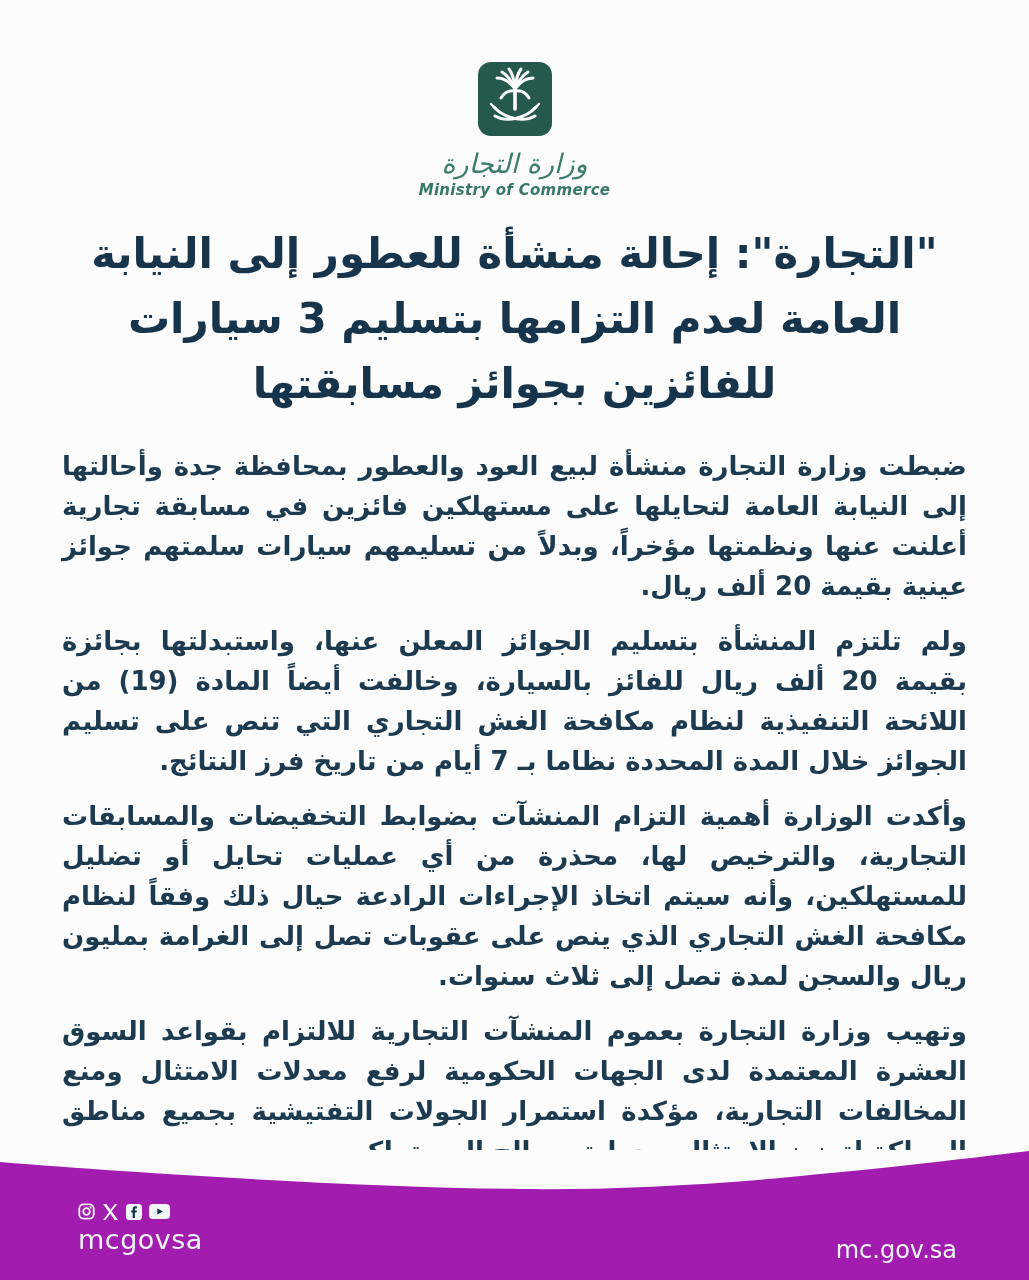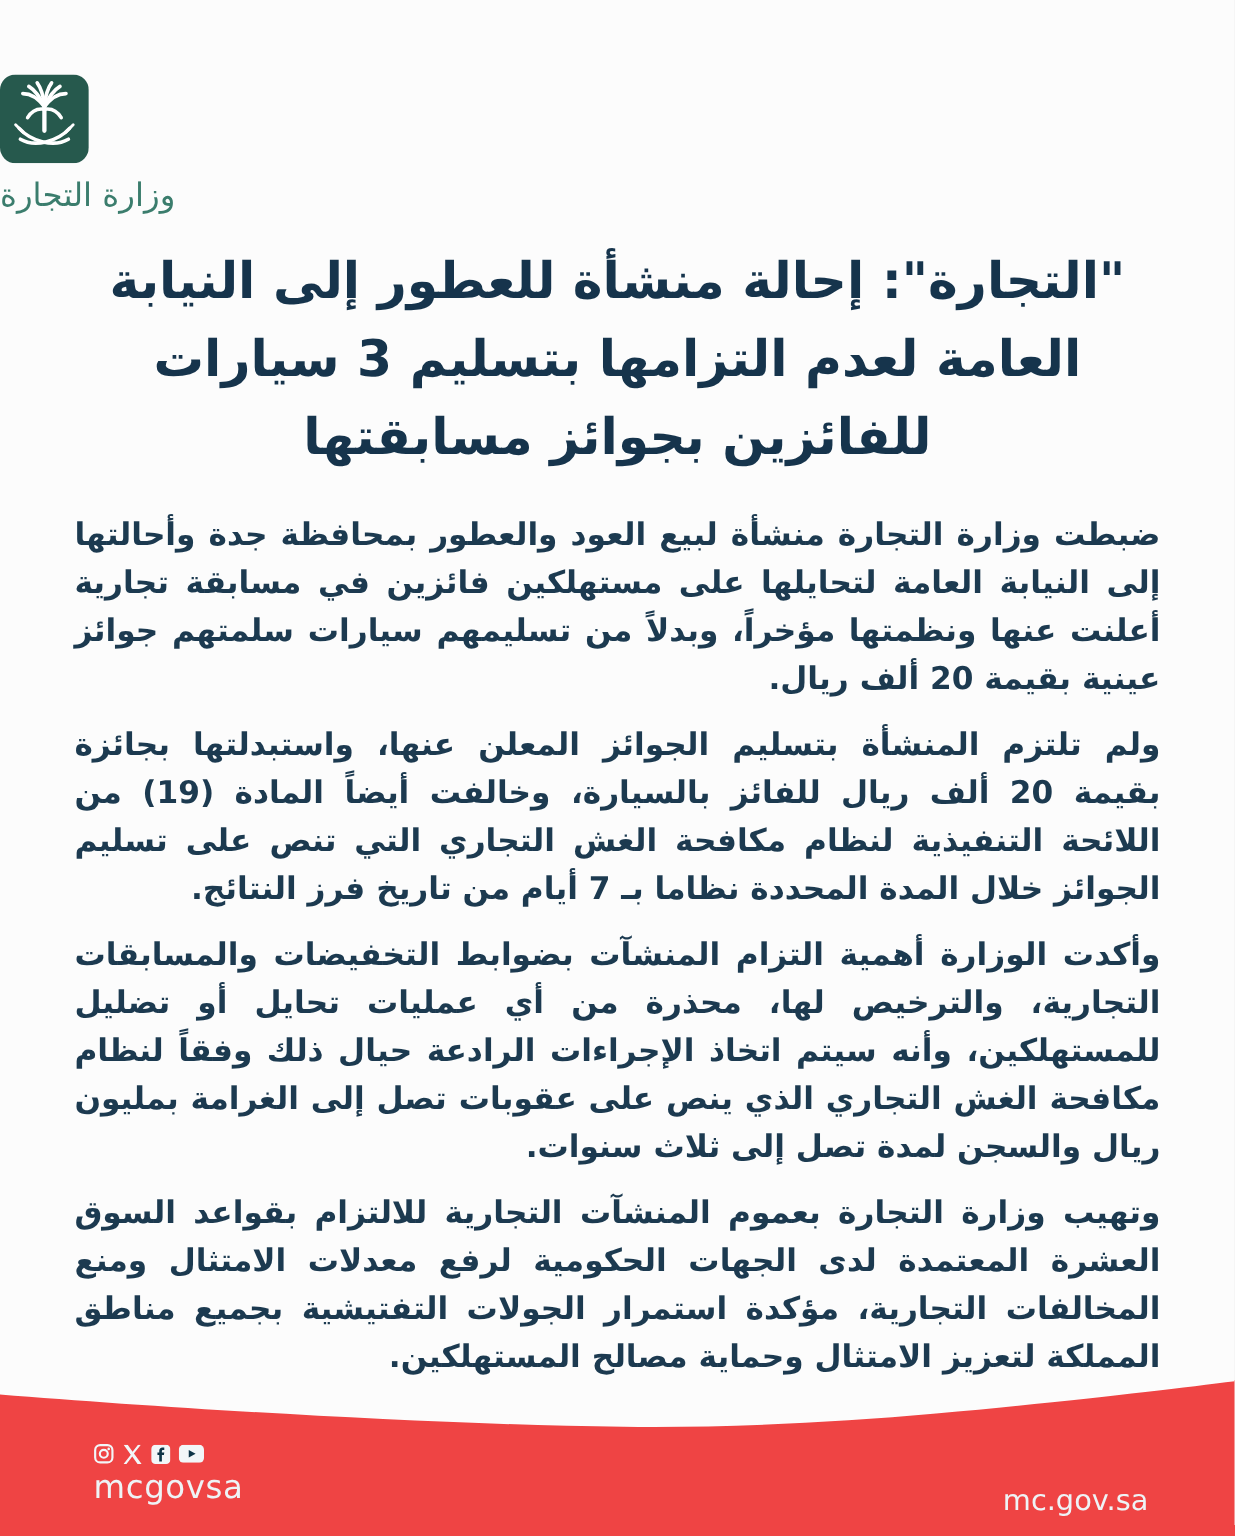--- a/index.html
+++ b/index.html
@@ -8,21 +8,21 @@
     position: relative;
     width: 1029px;
     height: 1280px;
     margin: 0 auto;
     background: #fcfcfc;
     overflow: hidden;
     font-family: "DejaVu Sans", sans-serif;
   }
 
   
-  .brand { text-align: left; padding-top: 62px; }
+  .brand { text-align: center; padding-top: 62px; font-style: italic; }
   .emblem { display: inline-block; width: 74px; height: 74px; }
   .wordmark-ar {
     margin-top: 8px;
     font-size: 27px;
     color: #3b7d6d;
     direction: rtl;
   }
   .wordmark-en {
     margin-top: 2px;
     font-size: 15px;
@@ -55,21 +55,21 @@
     -moz-text-align-last: right;
     margin-bottom: 15px;
   }
 
   
   .footer {
     position: absolute;
     left: 0; bottom: 0;
     width: 1029px;
     height: 130px;
-    background: #ef4444;
+    background: #a21caf;
   }
   .footer .wave {
     position: absolute;
     top: 0; left: 0;
     width: 1029px;
     height: 42px;
     display: block;
   }
   .social-row {
     position: absolute;
@@ -116,20 +116,21 @@
           <path d="M37 29 C43 28 48 31 51 36" stroke-width="3"></path>
           <path d="M37 28 L37 47" stroke-width="3.6"></path>
           <path d="M16 45 C26 56 45 61 57 54" stroke-width="3"></path>
           <path d="M58 45 C48 56 29 61 17 54" stroke-width="3"></path>
           <path d="M13 42 L19 48" stroke-width="2.4"></path>
           <path d="M61 42 L55 48" stroke-width="2.4"></path>
         </g>
       </svg>
     </span>
     <div class="wordmark-ar" lang="ar">وزارة التجارة</div>
+    <div class="wordmark-en">Ministry of Commerce</div>
   </header>
 
   <h1 class="headline" dir="rtl" lang="ar">"التجارة": إحالة منشأة للعطور إلى النيابة العامة لعدم التزامها بتسليم 3 سيارات للفائزين بجوائز مسابقتها</h1>
 
   <main class="bodytext">
     <p dir="rtl" lang="ar">ضبطت وزارة التجارة منشأة لبيع العود والعطور بمحافظة جدة وأحالتها إلى النيابة العامة لتحايلها على مستهلكين فائزين في مسابقة تجارية أعلنت عنها ونظمتها مؤخراً، وبدلاً من تسليمهم سيارات سلمتهم جوائز عينية بقيمة 20 ألف ريال.</p>
     <p dir="rtl" lang="ar">ولم تلتزم المنشأة بتسليم الجوائز المعلن عنها، واستبدلتها بجائزة بقيمة 20 ألف ريال للفائز بالسيارة، وخالفت أيضاً المادة (19) من اللائحة التنفيذية لنظام مكافحة الغش التجاري التي تنص على تسليم الجوائز خلال المدة المحددة نظاما بـ 7 أيام من تاريخ فرز النتائج.</p>
     <p dir="rtl" lang="ar">وأكدت الوزارة أهمية التزام المنشآت بضوابط التخفيضات والمسابقات التجارية، والترخيص لها، محذرة من أي عمليات تحايل أو تضليل للمستهلكين، وأنه سيتم اتخاذ الإجراءات الرادعة حيال ذلك وفقاً لنظام مكافحة الغش التجاري الذي ينص على عقوبات تصل إلى الغرامة بمليون ريال والسجن لمدة تصل إلى ثلاث سنوات.</p>
     <p dir="rtl" lang="ar">وتهيب وزارة التجارة بعموم المنشآت التجارية للالتزام بقواعد السوق العشرة المعتمدة لدى الجهات الحكومية لرفع معدلات الامتثال ومنع المخالفات التجارية، مؤكدة استمرار الجولات التفتيشية بجميع مناطق المملكة لتعزيز الامتثال وحماية مصالح المستهلكين.</p>
   </main>

